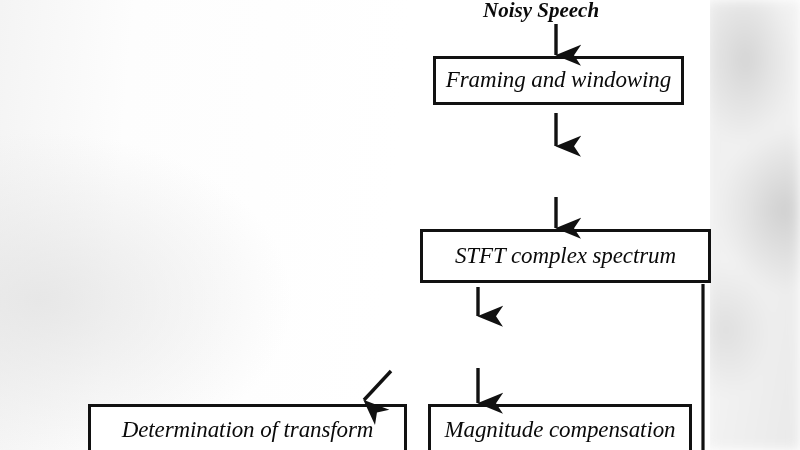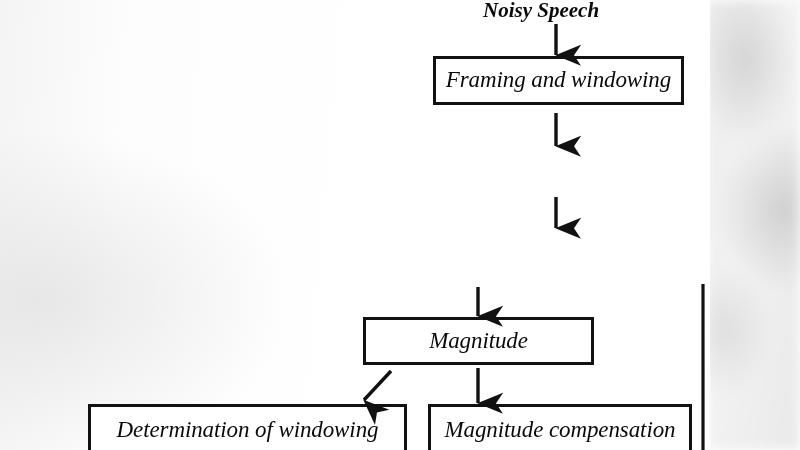--- a/index.html
+++ b/index.html
@@ -95,27 +95,27 @@
   <div class="bg-right"></div>
   <div class="bg-page"></div>
 
   <div class="caption" id="cap" style="left: 483px; top: 0px; font-size: 21px; color: rgb(10, 10, 10);">Noisy Speech</div>
 
   <div class="node" id="node-framing" style="left: 433px; top: 56px; width: 251px; height: 49px; font-size: 23px; border-color: rgb(17, 17, 17); background: rgb(255, 255, 255); color: rgb(10, 10, 10);">
     <span>Framing and windowing</span>
   </div>
 
 
-
-  <div class="node" id="node-magnitude" style="left: 363px; top: 317px; width: 231px; height: 48px; font-size: 23px; border-color: rgb(17, 17, 17); background: rgb(255, 255, 255); color: rgb(10, 10, 10);">
-    <span>Magnitude</span>
+  <div class="node" id="node-spectrum" style="left: 420px; top: 229px; width: 291px; height: 54px; font-size: 23px; border-color: rgb(17, 17, 17); background: rgb(255, 255, 255); color: rgb(10, 10, 10);">
+    <span>STFT complex spectrum</span>
   </div>
 
+
   <div class="node" id="node-confidence" style="left: 88px; top: 404px; width: 319px; height: 52px; font-size: 23px; border-color: rgb(17, 17, 17); background: rgb(255, 255, 255); color: rgb(10, 10, 10);">
-    <span>Determination of windowing</span>
+    <span>Determination of transform</span>
   </div>
 
   <div class="node" id="node-compensation" style="left: 428px; top: 404px; width: 264px; height: 52px; font-size: 23px; border-color: rgb(17, 17, 17); background: rgb(255, 255, 255); color: rgb(10, 10, 10);">
     <span>Magnitude compensation</span>
   </div>
 
   <svg id="connectors" viewBox="0 0 800 450">
     <defs>
       <marker id="ah" markerWidth="7" markerHeight="8" refX="3.2" refY="7.4" orient="auto-start-reverse" markerUnits="strokeWidth">
         <path d="M 3.3 7.6 L 0.2 0 L 3.3 2.1 L 6.4 0 Z" fill="#111111"></path>

